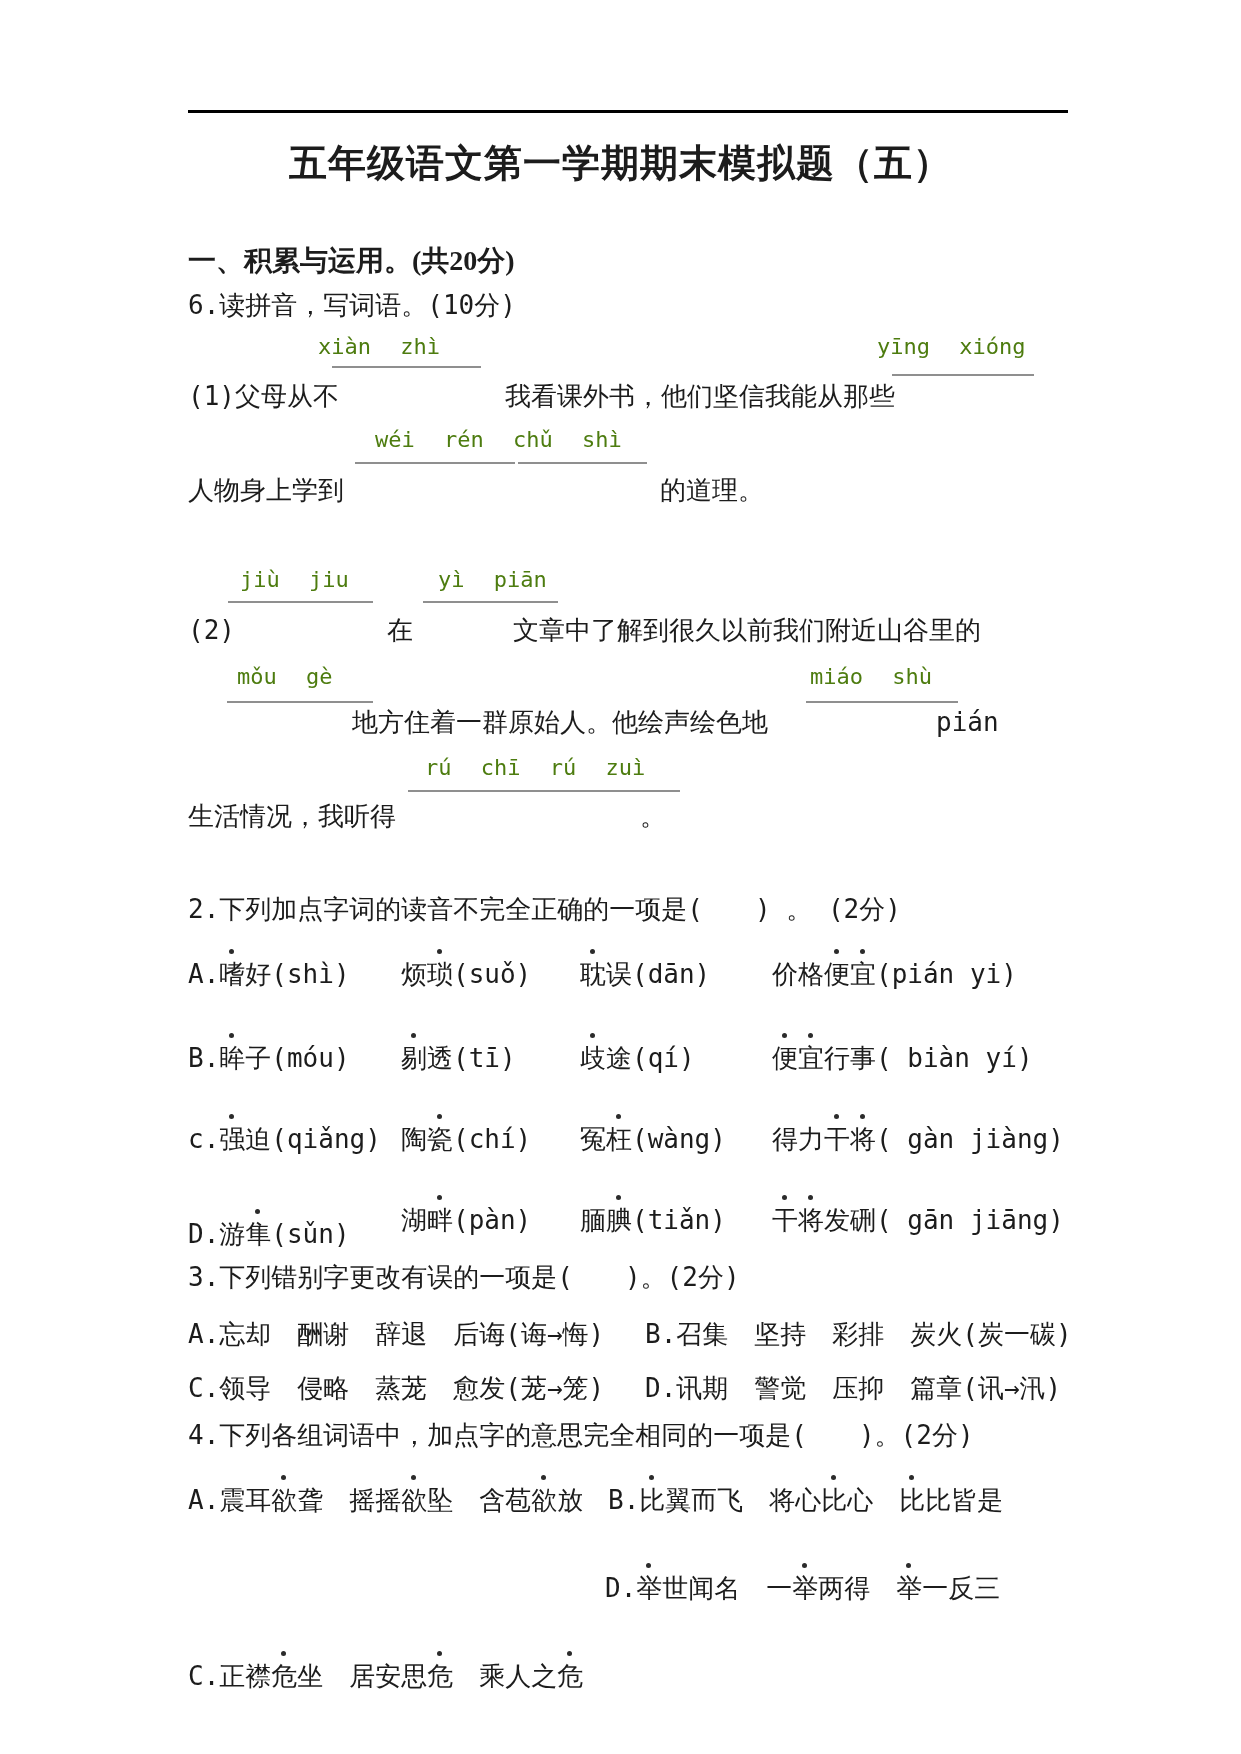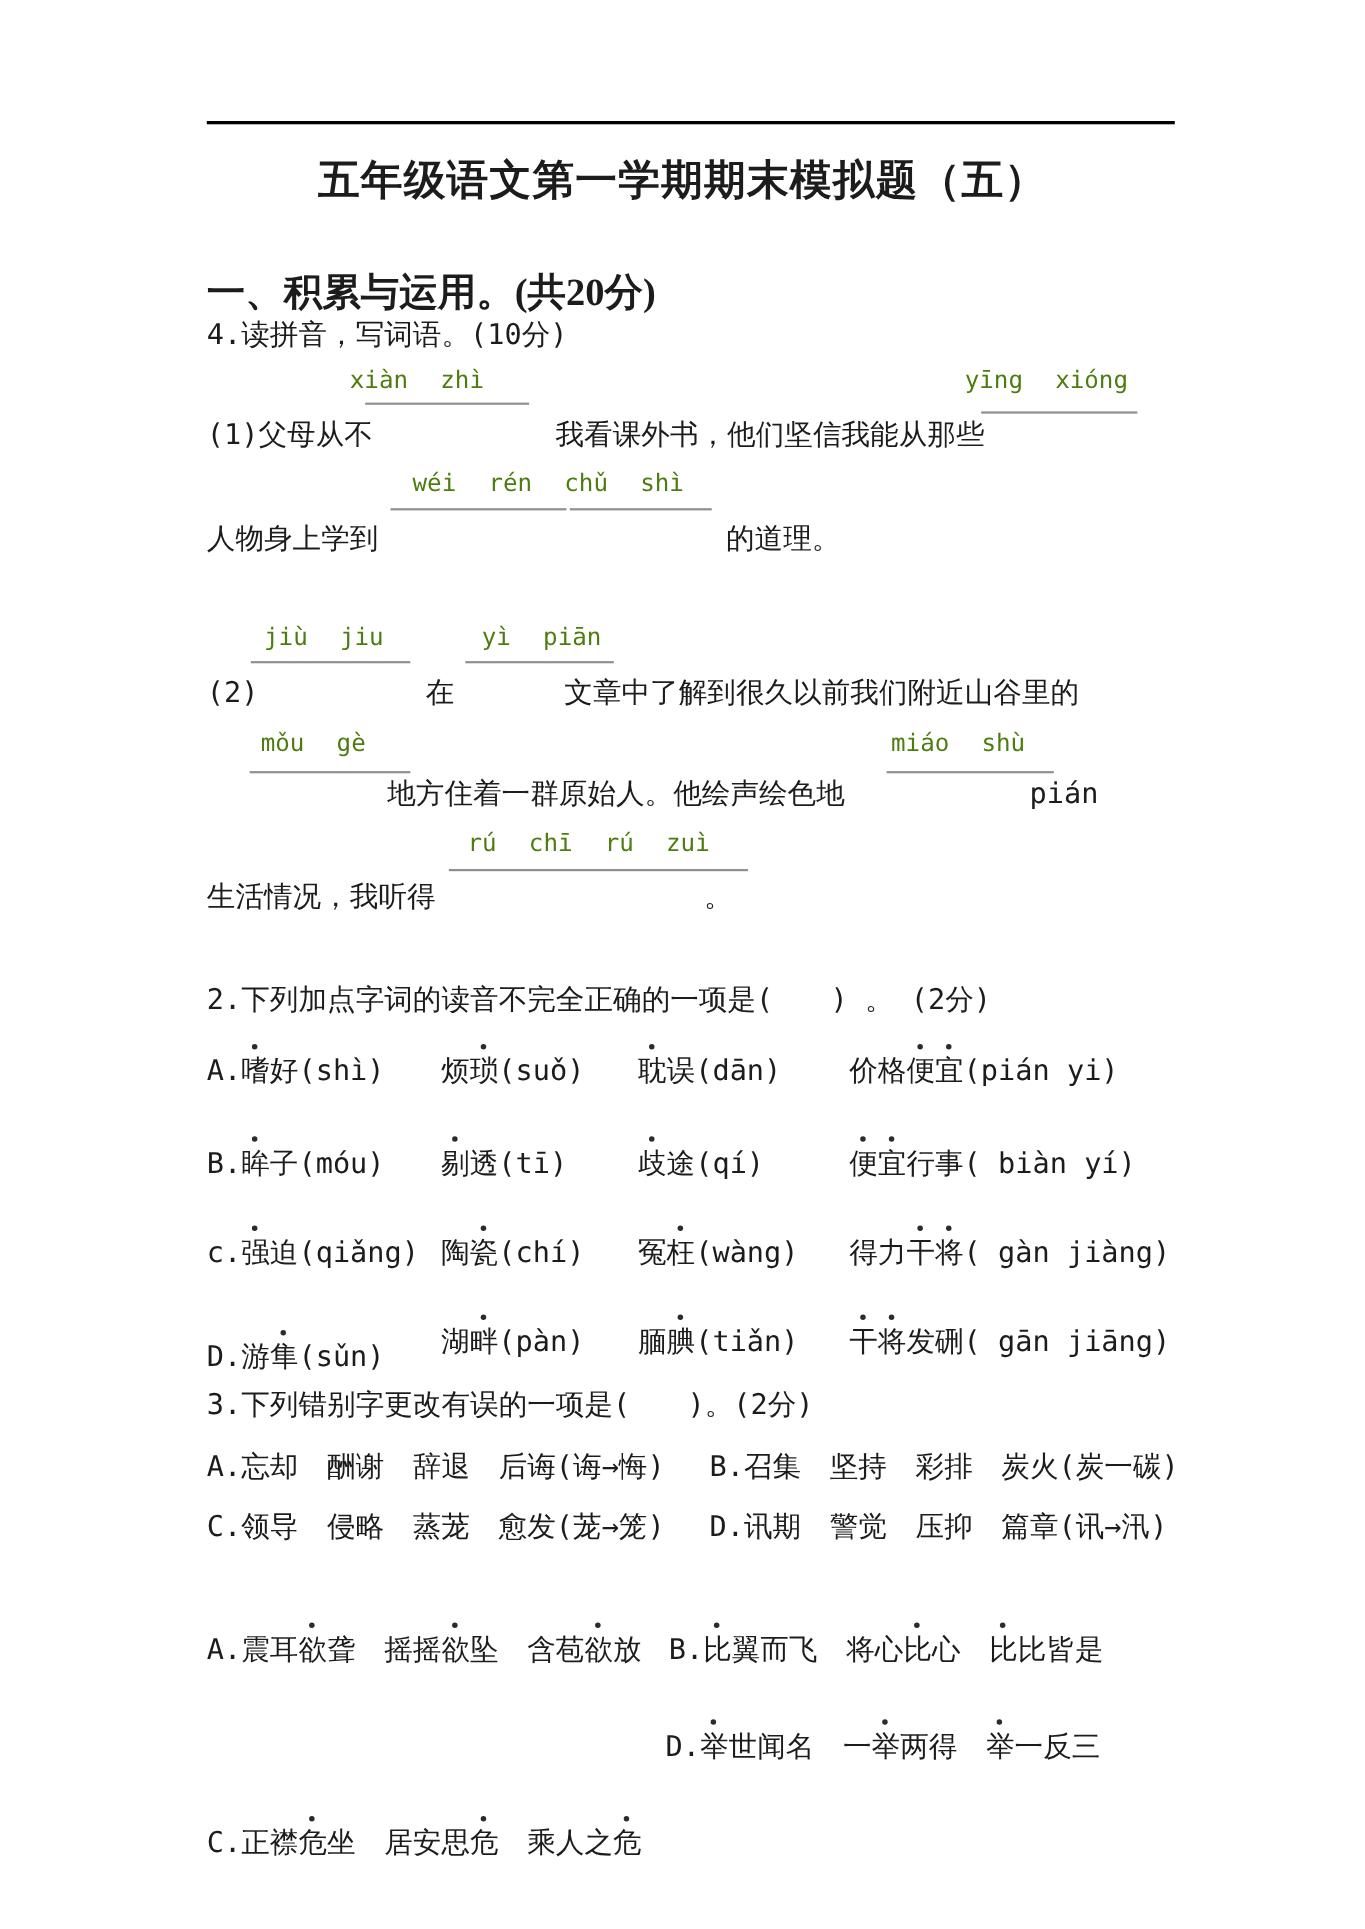--- a/index.html
+++ b/index.html
@@ -12,21 +12,21 @@
     overflow:hidden;
   }
   .abs{position:absolute;white-space:pre;}
   .rule{position:absolute;background:#000;}
   .title{
     position:absolute;left:0;width:100%;text-align:center;
     font-size:38px;font-weight:bold;letter-spacing:1px;
     font-family:"Liberation Serif","DejaVu Serif",serif;
   }
   .h2{
-    font-size:35px;font-weight:bold;
+    font-size:28px;font-weight:bold;
   }
   .cn{
     font-size:26px;line-height:32px;
     font-family:"DejaVu Sans Mono","Liberation Serif","DejaVu Serif",serif;
   }
   .py{
     font-size:22px;line-height:24px;
     font-family:"DejaVu Sans Mono","Liberation Mono",monospace;
     word-spacing:16px;color:#4d7c0f;
   }
@@ -45,21 +45,21 @@
 <body>
 
 <div class="page">
 
   <div class="rule" style="left:188px;top:110px;width:880px;height:3px;"></div>
 
   <div class="title" style="top:138px;">五年级语文第一学期期末模拟题（五）</div>
 
   <div class="abs h2" style="left:188px;top:242px;">一、积累与运用。(共20分)</div>
 
-  <div class="abs cn" style="left:188px;top:289px;">4.读拼音，写词语。(10分)</div>
+  <div class="abs cn" style="left:188px;top:289px;">6.读拼音，写词语。(10分)</div>
 
   <div class="abs py" style="left:318px;top:335px;">xiàn zhì</div>
   <div class="abs py" style="left:877px;top:335px;">yīng xióng</div>
   <div class="blank" style="left:332px;top:366px;width:149px;"></div>
   <div class="blank" style="left:892px;top:374px;width:142px;"></div>
 
   <div class="abs cn" style="left:188px;top:380px;">(1)父母从不</div>
   <div class="abs cn" style="left:505px;top:380px;">我看课外书，他们坚信我能从那些</div>
 
   <div class="abs py" style="left:375px;top:428px;">wéi rén chǔ shì</div>
@@ -114,19 +114,20 @@
   <div class="abs cn" style="left:580px;top:1204px;">腼<span class="d">腆</span>(tiǎn)</div>
   <div class="abs cn" style="left:772px;top:1204px;"><span class="d">干</span><span class="d">将</span>发硎( gān jiāng)</div>
 
   <div class="abs cn" style="left:188px;top:1261px;">3.下列错别字更改有误的一项是(　　)。(2分)</div>
 
   <div class="abs cn" style="left:188px;top:1318px;">A.忘却　酬谢　辞退　后诲(诲→悔)</div>
   <div class="abs cn" style="left:645px;top:1318px;">B.召集　坚持　彩排　炭火(炭一碳)</div>
   <div class="abs cn" style="left:188px;top:1372px;">C.领导　侵略　蒸茏　愈发(茏→笼)</div>
   <div class="abs cn" style="left:645px;top:1372px;">D.讯期　警觉　压抑　篇章(讯→汛)</div>
 
+  <div class="abs cn" style="left:188px;top:1419px;">4.下列各组词语中，加点字的意思完全相同的一项是(　　)。(2分)</div>
 
   <div class="abs cn" style="left:188px;top:1484px;">A.震耳<span class="d">欲</span>聋　摇摇<span class="d">欲</span>坠　含苞<span class="d">欲</span>放</div>
   <div class="abs cn" style="left:608px;top:1484px;">B.<span class="d">比</span>翼而飞　将心<span class="d">比</span>心　<span class="d">比</span>比皆是</div>
   <div class="abs cn" style="left:188px;top:1660px;">C.正襟<span class="d">危</span>坐　居安思<span class="d">危</span>　乘人之<span class="d">危</span></div>
   <div class="abs cn" style="left:605px;top:1572px;">D.<span class="d">举</span>世闻名　一<span class="d">举</span>两得　<span class="d">举</span>一反三</div>
 
 </div>
 
 </body></html>

